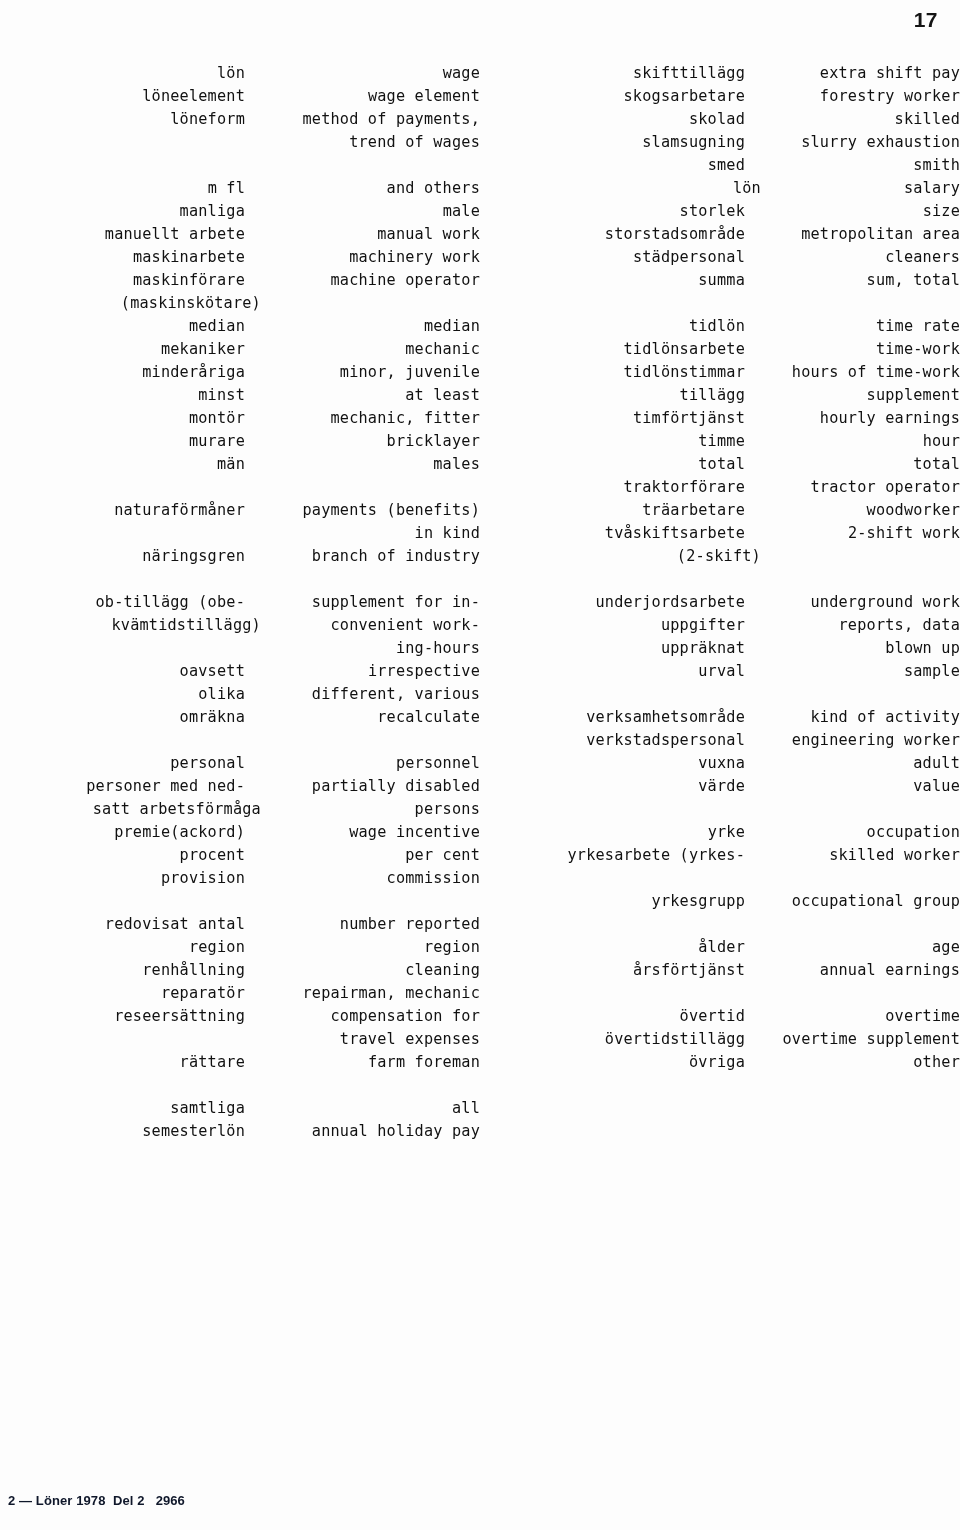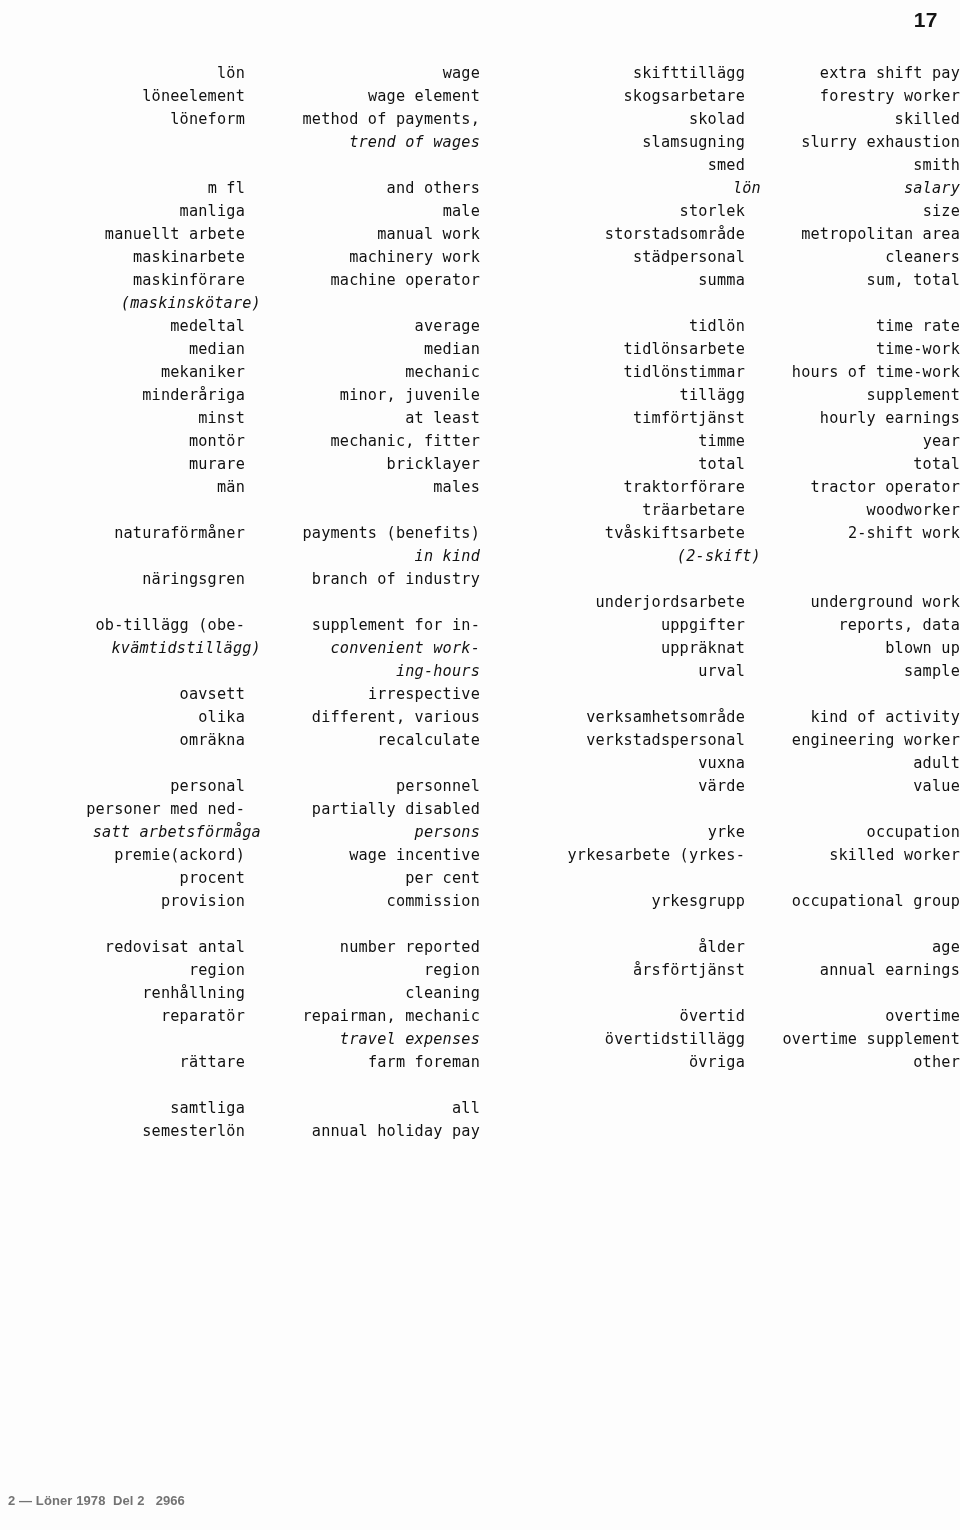--- a/index.html
+++ b/index.html
@@ -63,30 +63,30 @@
     flex: 0 0 237px;
     overflow: visible;
   }
   .panel-right .term {
     width: 245px;
     flex: 0 0 245px;
   }
   .def {
     flex: 1 1 auto;
   }
-  .cont { padding-left: 1.05em; font-style: italic; }
+  .cont { padding-left: 1.05em; }
 
   .footer {
     position: absolute;
     left: 8px;
     bottom: 22px;
     font-family: "Liberation Sans", sans-serif;
     font-weight: bold;
     font-size: 13px;
-    color: #737373;
+    color: #0f172a;
     letter-spacing: 0.1px;
     white-space: pre;
   }
 </style>
 </head>
 <body>
 
 <div class="page">
 
   <div class="folio">17</div>
@@ -116,23 +116,20 @@
             <div class="row"><span class="term">manuellt arbete</span><span class="def">manual work</span></div>
           </div>
           <div class="entry">
             <div class="row"><span class="term">maskinarbete</span><span class="def">machinery work</span></div>
           </div>
           <div class="entry">
             <div class="row"><span class="term">maskinförare</span><span class="def">machine operator</span></div>
             <div class="row"><span class="term cont">(maskinskötare)</span><span class="def cont"></span></div>
           </div>
           <div class="entry">
-            <div class="row"><span class="term">medeltal</span><span class="def">average</span></div>
-          </div>
-          <div class="entry">
             <div class="row"><span class="term">median</span><span class="def">median</span></div>
           </div>
           <div class="entry">
             <div class="row"><span class="term">mekaniker</span><span class="def">mechanic</span></div>
           </div>
           <div class="entry">
             <div class="row"><span class="term">minderåriga</span><span class="def">minor, juvenile</span></div>
           </div>
           <div class="entry">
             <div class="row"><span class="term">minst</span><span class="def">at least</span></div>
@@ -197,20 +194,21 @@
           <div class="entry">
             <div class="row"><span class="term">region</span><span class="def">region</span></div>
           </div>
           <div class="entry">
             <div class="row"><span class="term">renhållning</span><span class="def">cleaning</span></div>
           </div>
           <div class="entry">
             <div class="row"><span class="term">reparatör</span><span class="def">repairman, mechanic</span></div>
           </div>
           <div class="entry">
+            <div class="row"><span class="term">reseersättning</span><span class="def">compensation for</span></div>
             <div class="row"><span class="term cont"></span><span class="def cont">travel expenses</span></div>
           </div>
           <div class="entry">
             <div class="row"><span class="term">rättare</span><span class="def">farm foreman</span></div>
           </div>
         </div>
         <div class="group">
           <div class="entry">
             <div class="row"><span class="term">samtliga</span><span class="def">all</span></div>
           </div>
@@ -262,21 +260,21 @@
           <div class="entry">
             <div class="row"><span class="term">tidlönstimmar</span><span class="def">hours of time-work</span></div>
           </div>
           <div class="entry">
             <div class="row"><span class="term">tillägg</span><span class="def">supplement</span></div>
           </div>
           <div class="entry">
             <div class="row"><span class="term">timförtjänst</span><span class="def">hourly earnings</span></div>
           </div>
           <div class="entry">
-            <div class="row"><span class="term">timme</span><span class="def">year</span></div>
+            <div class="row"><span class="term">timme</span><span class="def">hour</span></div>
           </div>
           <div class="entry">
             <div class="row"><span class="term">total</span><span class="def">total</span></div>
           </div>
           <div class="entry">
             <div class="row"><span class="term">traktorförare</span><span class="def">tractor operator</span></div>
           </div>
           <div class="entry">
             <div class="row"><span class="term">träarbetare</span><span class="def">woodworker</span></div>
           </div>

